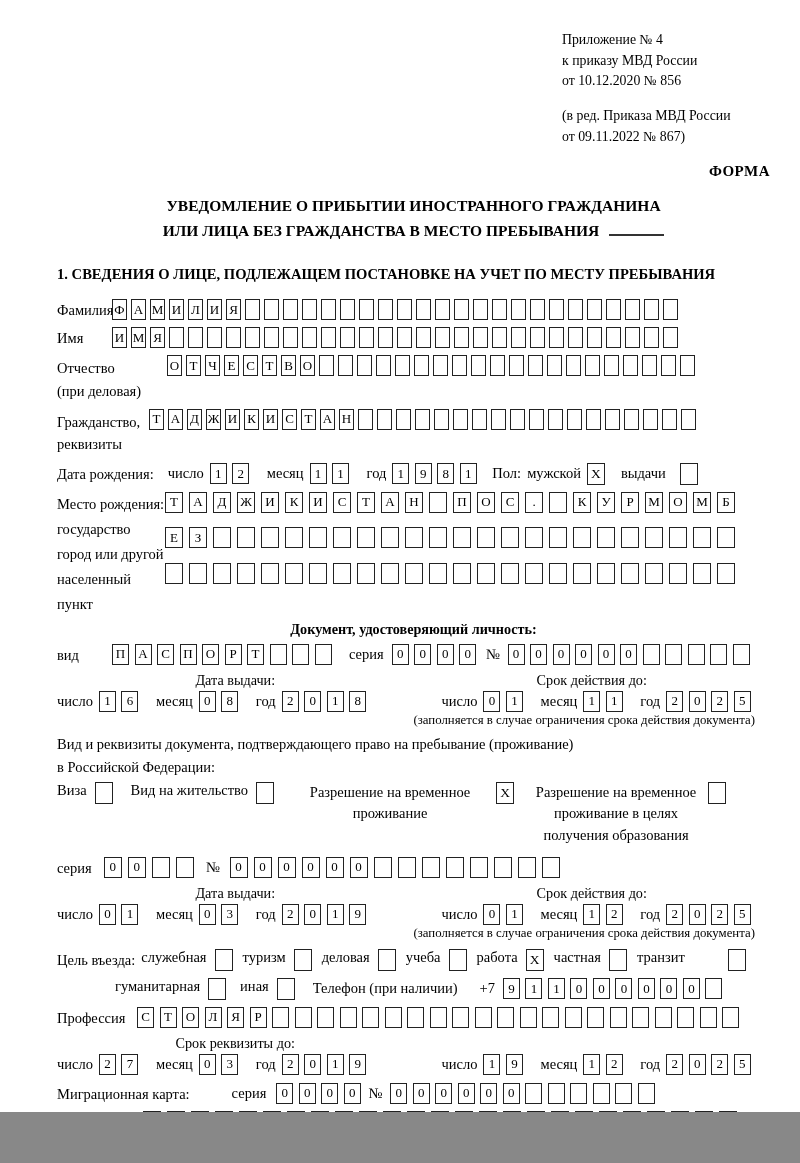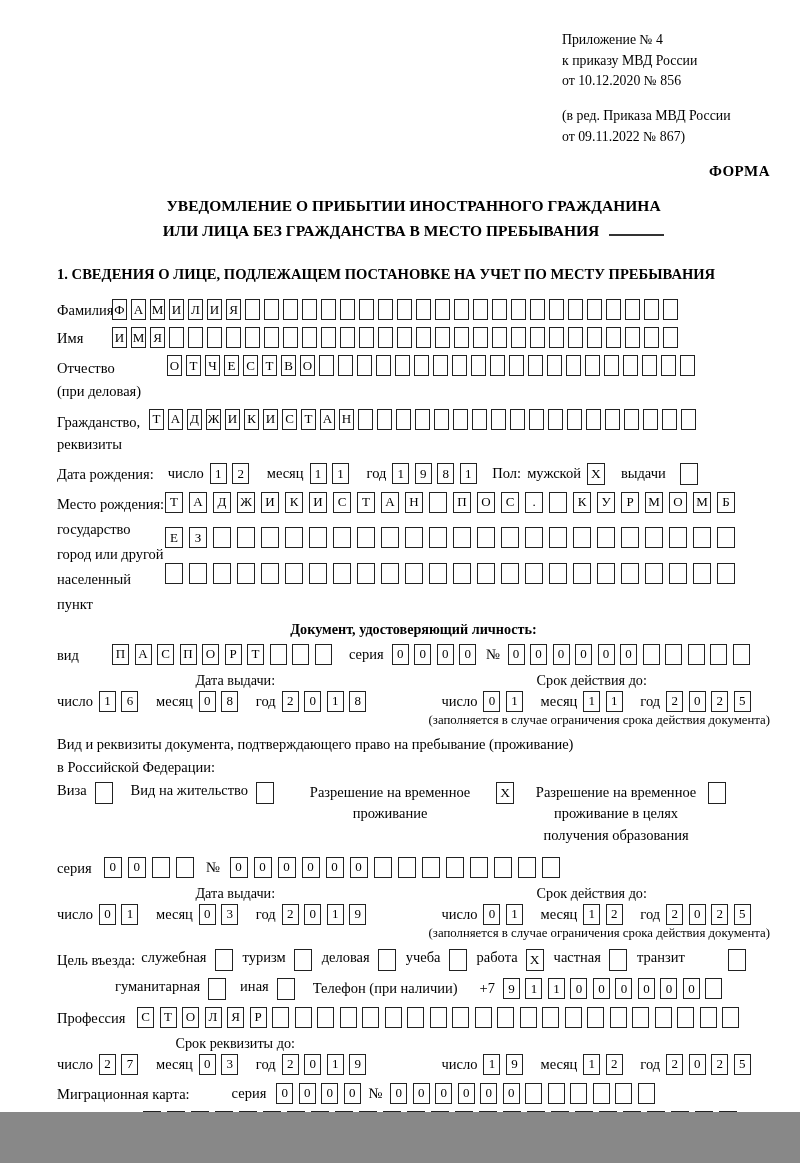--- a/index.html
+++ b/index.html
@@ -36,21 +36,21 @@
   }
   
   .w55{width:55px;}.w92{width:92px;}.w110{width:110px;}.w108{width:108px;}.w86{width:86px;font-size:13.4px;line-height:1.55;}
   
   .dgroup{display:inline-flex;align-items:center;flex:none;}
   .dgroup .dlabel{margin-right:6px;}
   .dgroup .gap{width:12px;}
   .two-col{display:flex;}
   .two-col > .col{width:50%;box-sizing:border-box;}
   .col-label{text-align:center;font-size:14.2px;margin-bottom:2px;}
-  .note{font-size:12.8px;text-align:right;margin-top:1px;margin-bottom:6px;}
+  .note{font-size:12.8px;text-align:left;margin-top:1px;margin-bottom:6px;}
   .doc-heading{text-align:center;font-weight:bold;font-size:14.2px;margin:4px 0 6px 0;}
   
   .optrow{display:flex;align-items:flex-start;margin:6px 0 10px 0;}
   .opt{display:inline-flex;align-items:flex-start;margin-right:18px;}
   .opt .opt-label{margin-right:8px;}
   .opt .ml{text-align:center;line-height:1.5;}
   .w200{width:196px;}.w170{width:168px;}
   
   .multirow{display:flex;}
   .multirow .labels{flex:none;line-height:1.72;}

